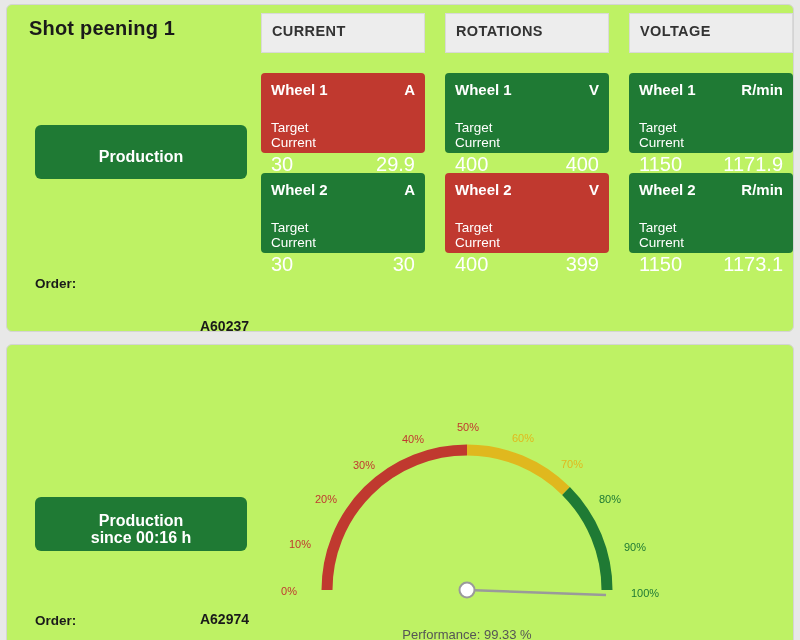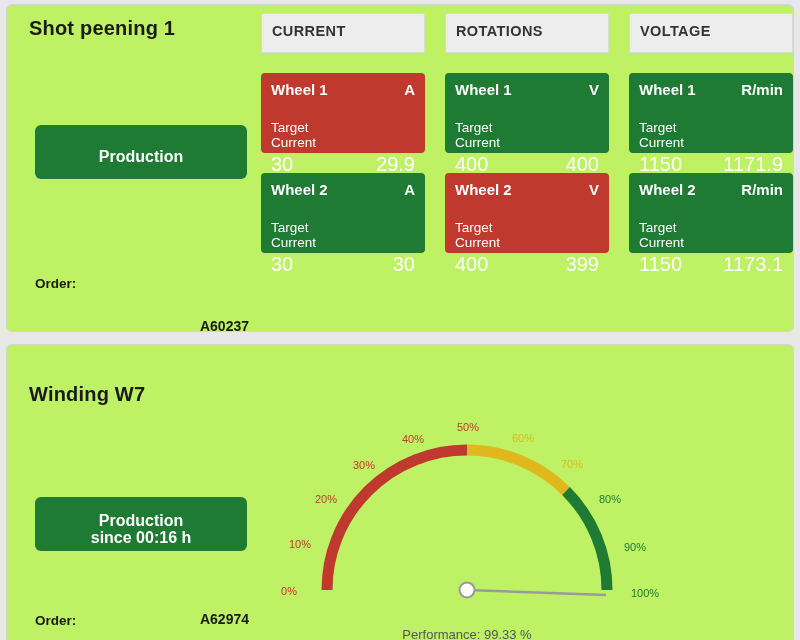--- a/index.html
+++ b/index.html
@@ -230,21 +230,20 @@
         <div class="cell-val">
           <span>1150</span>
           <span>1173.1</span>
         </div>
       </div>
     </div>
   </div>
 
   <div class="panel" id="panel-wind">
 
-    <div class="machine-title" style="left:22px; top:38px;">Winding W7</div>
 
     <button class="prod-btn" style="left:28px; top:152px;">
       <div>Production</div>
       <div>since 00:16 h</div>
     </button>
 
     <div class="order-label" style="left:28px; top:268px;">Order:</div>
     <div class="order-value" style="left:122px; top:266px;">A62974</div>
 
     <div class="gauge-wrap">

